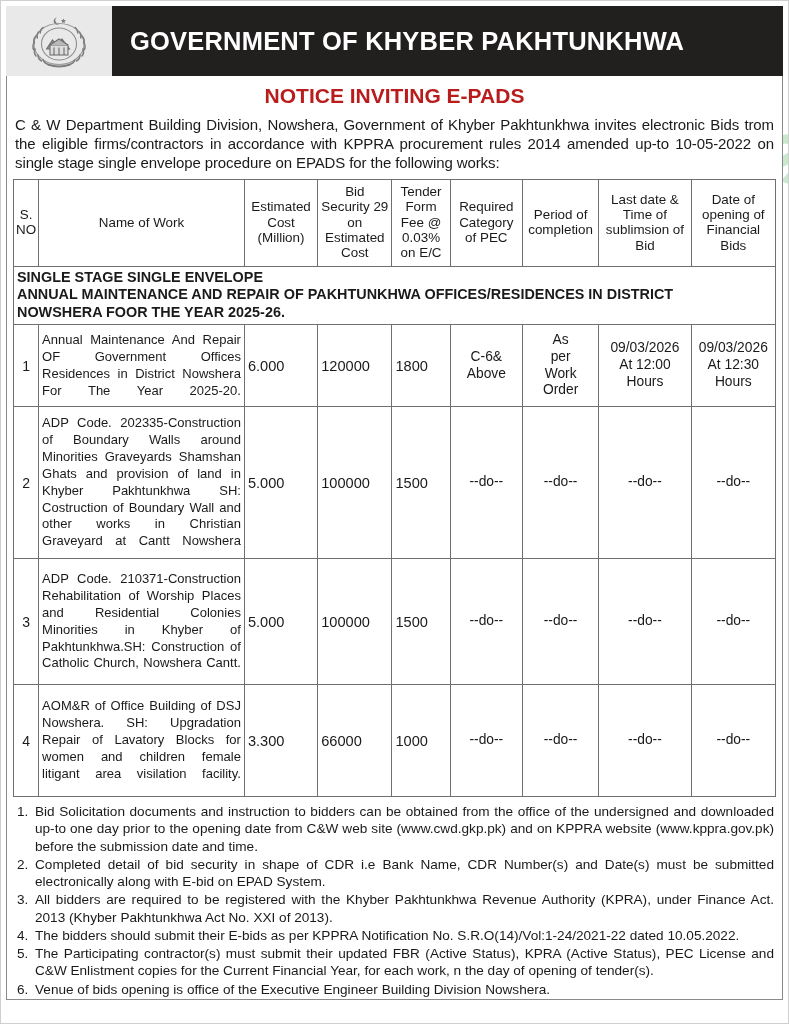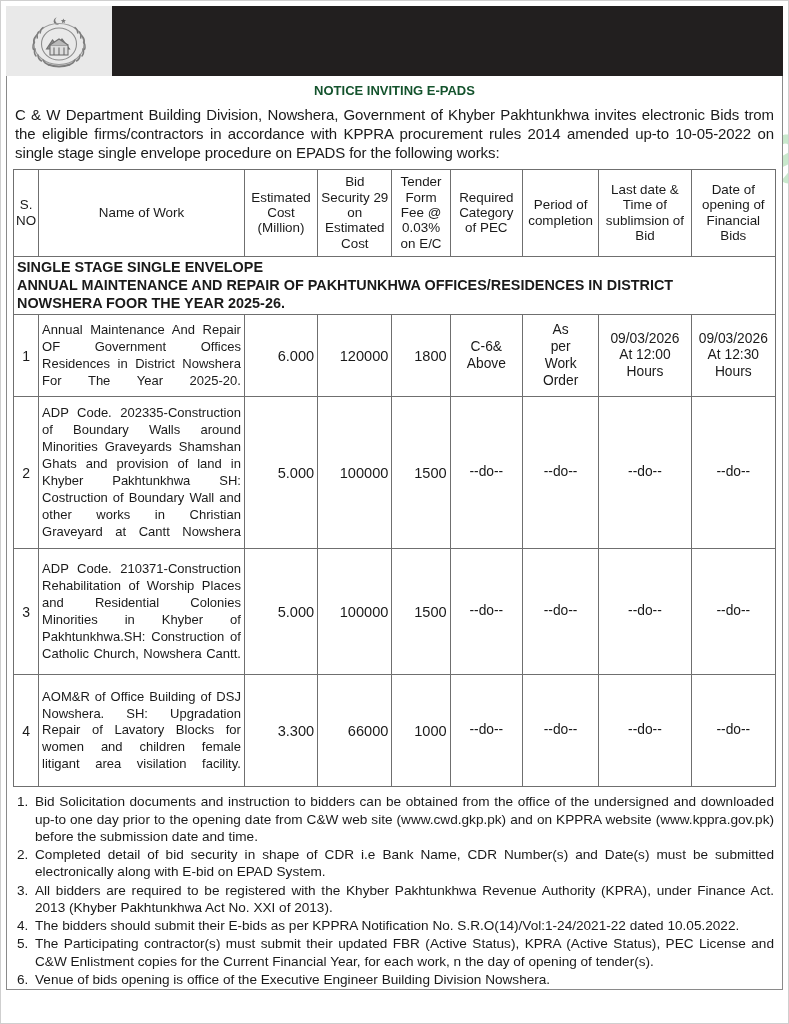--- a/index.html
+++ b/index.html
@@ -121,23 +121,23 @@
     border: 1px solid #8a8a8a;
     border-top: none;
     background: #fff;
     padding: 4px 6px 0 6px;
     box-sizing: border-box;
   }
 
   .notice-title {
     text-align: center;
     font-weight: bold;
-    font-size: 13px;
+    font-size: 21px;
     line-height: 1.22;
-    color: #14532d;
+    color: #b91c1c;
     margin-top: 3px;
   }
   .notice-sub {
     text-align: center;
     font-weight: bold;
     font-size: 15.5px;
     line-height: 1.22;
     color: #1a1a1a;
   }
 
@@ -181,21 +181,21 @@
   td.c-sno { text-align: center; font-size: 14px; }
   td.c-name {
     text-align: justify;
     text-align-last: justify;
     font-size: 13px;
     line-height: 1.3;
     vertical-align: top;
     padding: 4px 5px 4px 5px;
     hyphens: none;
   }
-  td.c-num  { text-align: right; font-size: 14.6px; margin-left: 48px; }
+  td.c-num  { text-align: left; font-size: 14.6px; margin-left: 48px; }
   td.c-mid  { text-align: center; font-size: 13.8px; line-height: 1.22; }
 
   
   col.w-sno   { width: 25px; }
   col.w-name  { width: 205px; }
   col.w-cost  { width: 73px; }
   col.w-sec   { width: 74px; }
   col.w-fee   { width: 58px; }
   col.w-pec   { width: 72px; }
   col.w-per   { width: 76px; }
@@ -278,20 +278,21 @@
                 <path d="M57.5 20 q2 2.5 1.2 6"></path>
                 <path d="M53 15.5 q2.8 2 2.8 5.5"></path>
               </g>
 
               <path d="M26 52.5 q11 4 22 0" stroke="#7d7d7d" stroke-width="2"></path>
             </g>
           </svg>
         </span>
       </div>
       <div class="masthead-titles">
+        <div class="line">GOVERNMENT OF KHYBER PAKHTUNKHWA</div>
       </div>
     </div>
 
     <div class="body-frame">
 
       <div class="notice-title">NOTICE INVITING E-PADS</div>
 
       <p class="intro">C &amp; W Department Building Division, Nowshera, Government of Khyber Pakhtunkhwa invites electronic Bids trom the eligible firms/contractors in accordance with KPPRA procurement rules 2014 amended up-to 10-05-2022 on single stage single envelope procedure on EPADS for the following works:</p>
 
       <table class="tender">

